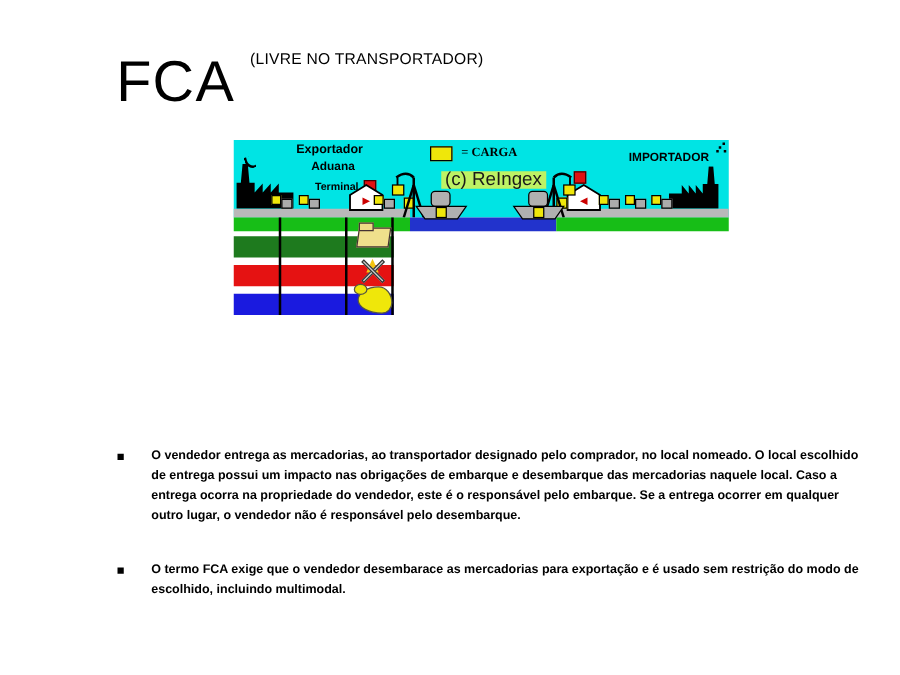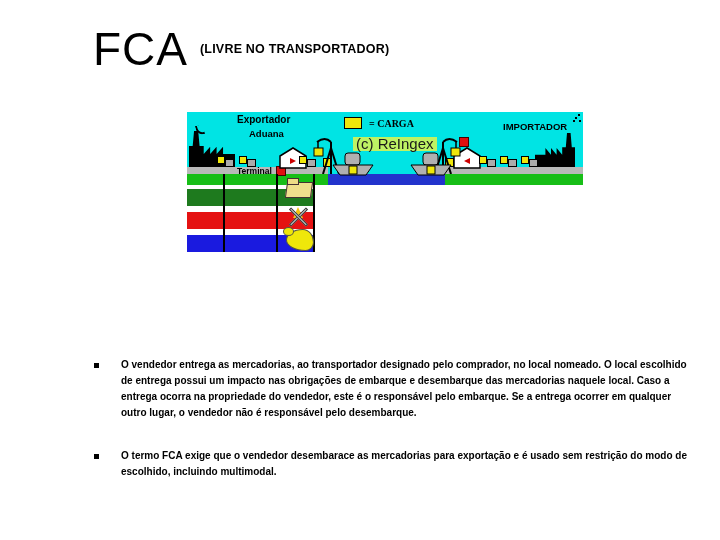--- a/index.html
+++ b/index.html
@@ -1,22 +1,22 @@
 <!DOCTYPE html>
 <html style="--sky: #00E4E4; --grass: #17BE17; --water: #2233CC; --band_green: #1E7A1E; --band_red: #E51212; --band_blue: #1A1ADF; --cargo_yellow: #EFE70A; --road_gray: #B9B9B9; --terminal_red: #E01010;"><head>
 <meta charset="utf-8">
 <style>
   html,body{margin:0;padding:0;}
   body{width:720px;height:540px;background:#fff;font-family:"Liberation Sans",sans-serif;color:#000;}
   .slide{position:relative;width:720px;height:540px;background:#fff;overflow:hidden;}
 
   
-  .title-row{position:absolute;left:93px;top:24px;display:flex;align-items:center;}
+  .title-row{position:absolute;left:93px;top:40px;display:flex;align-items:flex-start;}
   .title-main{font-size:46px;font-weight:400;letter-spacing:1px;line-height:1.1;}
-  .title-sub{font-size:12.5px;font-weight:700;margin-left:12px;letter-spacing:0.2px;}
+  .title-sub{font-size:12.5px;font-weight:400;margin-left:12px;letter-spacing:0.2px;}
 
   
   .diagram{position:absolute;left:187px;top:112px;width:396px;height:172px;}
   .sky{position:absolute;left:0;top:0;width:396px;height:62px;background:var(--sky);}
   .road{position:absolute;top:55px;height:7px;background:var(--road_gray);}
   .road-left{left:0;width:141px;}
   .road-right{left:258px;width:138px;}
   .grass{position:absolute;top:62px;height:11px;background:var(--grass);}
   .grass-left{left:0;width:141px;}
   .grass-right{left:258px;width:138px;}
@@ -26,24 +26,24 @@
   .band-green{top:77px;background:var(--band_green);}
   .band-red{top:100px;background:var(--band_red);}
   .band-blue{top:123px;background:var(--band_blue);}
   .vline{position:absolute;top:62px;width:2px;height:78px;background:#000;}
   .vl-1{left:36px;} .vl-2{left:89px;} .vl-3{left:126px;}
 
   
   .dg-label{position:absolute;font-weight:700;color:#000;white-space:nowrap;}
   .lbl-exporter{left:4px;top:2px;font-size:10px;padding-left:46px;}
   .lbl-customs{left:62px;top:16px;font-size:9.5px;}
-  .lbl-terminal{left:50px;top:32px;font-size:8.5px;display:flex;align-items:flex-end;margin-top:22px;}
+  .lbl-terminal{left:65px;top:32px;font-size:8.5px;display:flex;align-items:flex-end;}
   .terminal-square{display:inline-block;width:8px;height:8px;background:var(--terminal_red);border:1px solid #400;margin-left:4px;}
   .lbl-importer{left:316px;top:9px;font-size:9.5px;}
-  .legend{position:absolute;left:157px;top:5px;display:flex;align-items:center;}
+  .legend{position:absolute;left:157px;top:5px;display:flex;}
   .legend-box{width:16px;height:10px;background:var(--cargo_yellow);border:1px solid #000;}
   .legend-text{font-family:"Liberation Serif",serif;font-weight:700;font-size:10px;margin-left:7px;}
   .watermark{position:absolute;left:166px;top:25px;background:#bef264;padding:0 3px;font-size:15px;font-weight:400;color:#1a1a1a;line-height:14px;}
 
   
   .squiggle{position:absolute;left:9px;top:13px;width:6px;height:8px;border-left:2px solid #000;border-bottom:2px solid #000;border-radius:0 0 0 7px;transform:rotate(-15deg);}
   .smoke{position:absolute;left:388px;top:5px;width:2px;height:2px;background:#000;box-shadow:3px -3px 0 #000,-2px 3px 0 #000,4px 3px 0 #000;}
 
   
   .factory{position:absolute;background:#000;}

